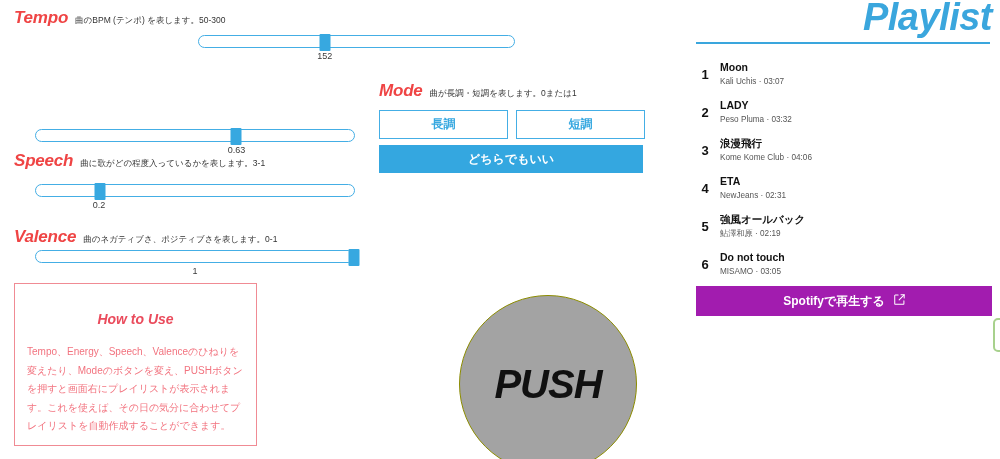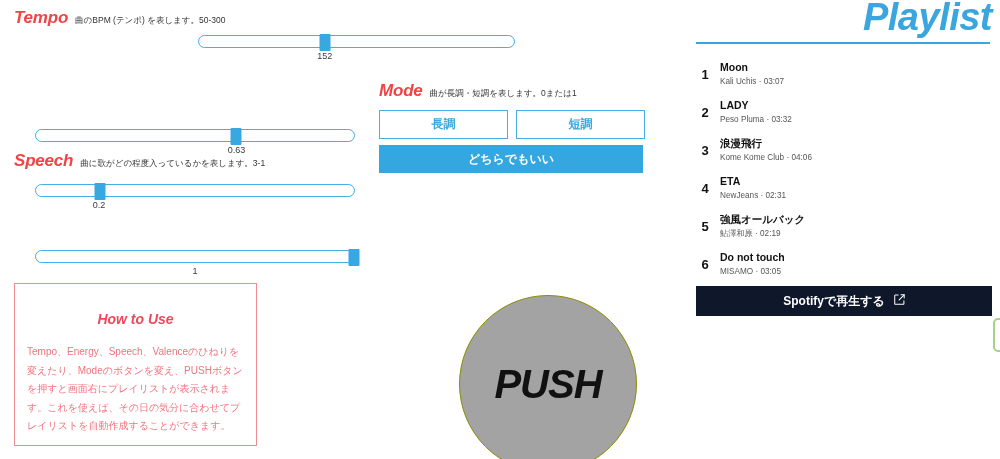--- a/index.html
+++ b/index.html
@@ -220,21 +220,21 @@
     color: #555;
     line-height: 1.6;
   }
 
   .spotify-button {
     position: absolute;
     left: 696px;
     top: 286px;
     width: 296px;
     height: 30px;
-    background: #0f172a;
+    background: #a21caf;
     color: #ffffff;
     display: flex;
     align-items: center;
     justify-content: center;
     gap: 9px;
     font-size: 12px;
     font-weight: bold;
     cursor: pointer;
     border: none;
   }
@@ -279,20 +279,23 @@
     <div class="param-head" style="left:14px; top:152px;">
       <span class="param-title">Speech</span><span class="param-desc">曲に歌がどの程度入っているかを表します。3-1</span>
     </div>
     <div class="slider-wrap" style="left:35px; top:184px; width:320px;">
       <div class="slider-track">
         <div class="slider-thumb" style="left:20%;"></div>
       </div>
       <div class="slider-value" style="left:20%;">0.2</div>
     </div>
 
+    <div class="param-head" style="left:14px; top:228px;">
+      <span class="param-title">Valence</span><span class="param-desc">曲のネガティブさ、ポジティブさを表します。0-1</span>
+    </div>
     <div class="slider-wrap" style="left:35px; top:250px; width:320px;">
       <div class="slider-track">
         <div class="slider-thumb" style="left:100%;"></div>
       </div>
       <div class="slider-value" style="left:50%;">1</div>
     </div>
 
     <div class="param-head" style="left:379px; top:82px;">
       <span class="param-title">Mode</span><span class="param-desc">曲が長調・短調を表します。0または1</span>
     </div>

